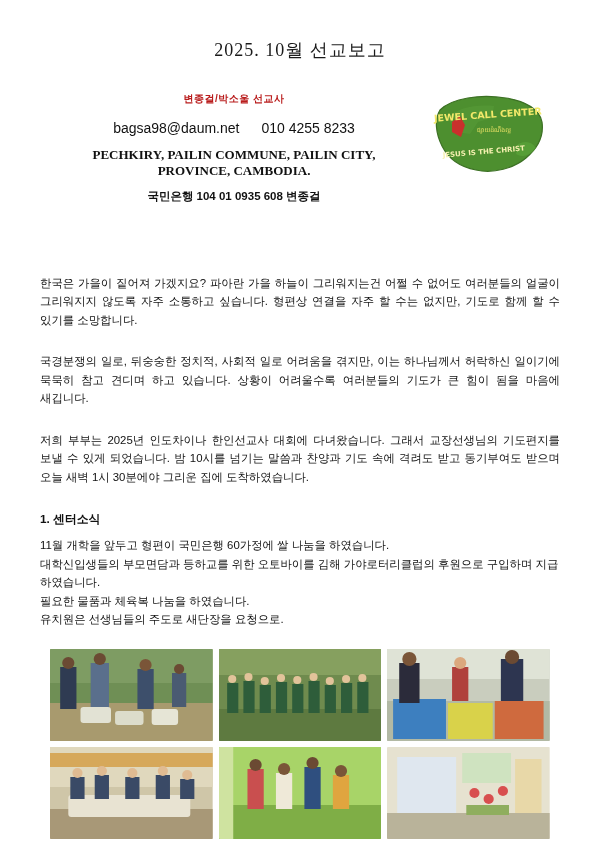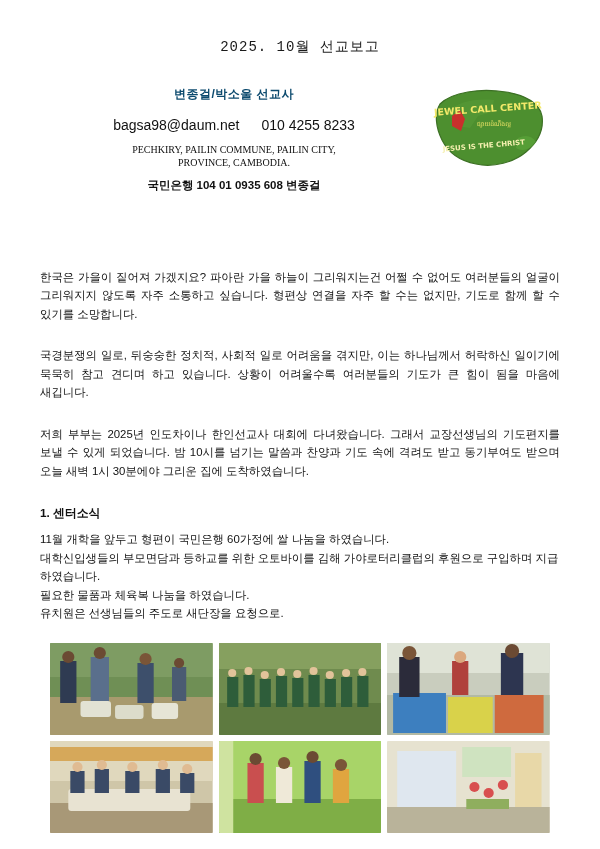--- a/index.html
+++ b/index.html
@@ -19,59 +19,59 @@
     width: 600px;
     height: 849px;
     position: relative;
     box-sizing: border-box;
     padding: 0 36px;
   }
 
   
   .doc-title {
     text-align: center;
-    font-family: Liberation Mono, monospace;
-    font-size: 14px;
+    font-family: Liberation Serif, serif;
+    font-size: 18px;
     letter-spacing: 1px;
     color: #1a1a1a;
     margin-top: 38px;
     font-weight: 400;
   }
 
   
   .header-block {
     margin-top: 30px;
     position: relative;
     height: 110px;
   }
   .header-center {
     text-align: center;
     width: 340px;
     margin-left: 28px;
   }
   .missionary-name {
-    font-size: 12px;
+    font-size: 10px;
     font-weight: bold;
-    color: #0c4a6e;
+    color: #b91c1c;
     letter-spacing: 0.5px;
     text-align: center;
   }
   .contact-line {
     font-family: Liberation Sans, sans-serif;
     font-size: 14px;
     margin-top: 14px;
     color: #111;
   }
   .contact-line .phone {
     margin-left: 22px;
   }
   .address-line {
     font-family: "Liberation Serif", serif;
-    font-weight: normal;
-    font-size: 10px;
+    font-weight: bold;
+    font-size: 13px;
     margin-top: 11px;
     line-height: 1.25;
     color: #111;
   }
   .bank-line {
     font-size: 11.5px;
     font-weight: bold;
     margin-top: 9px;
     color: #111;
   }

